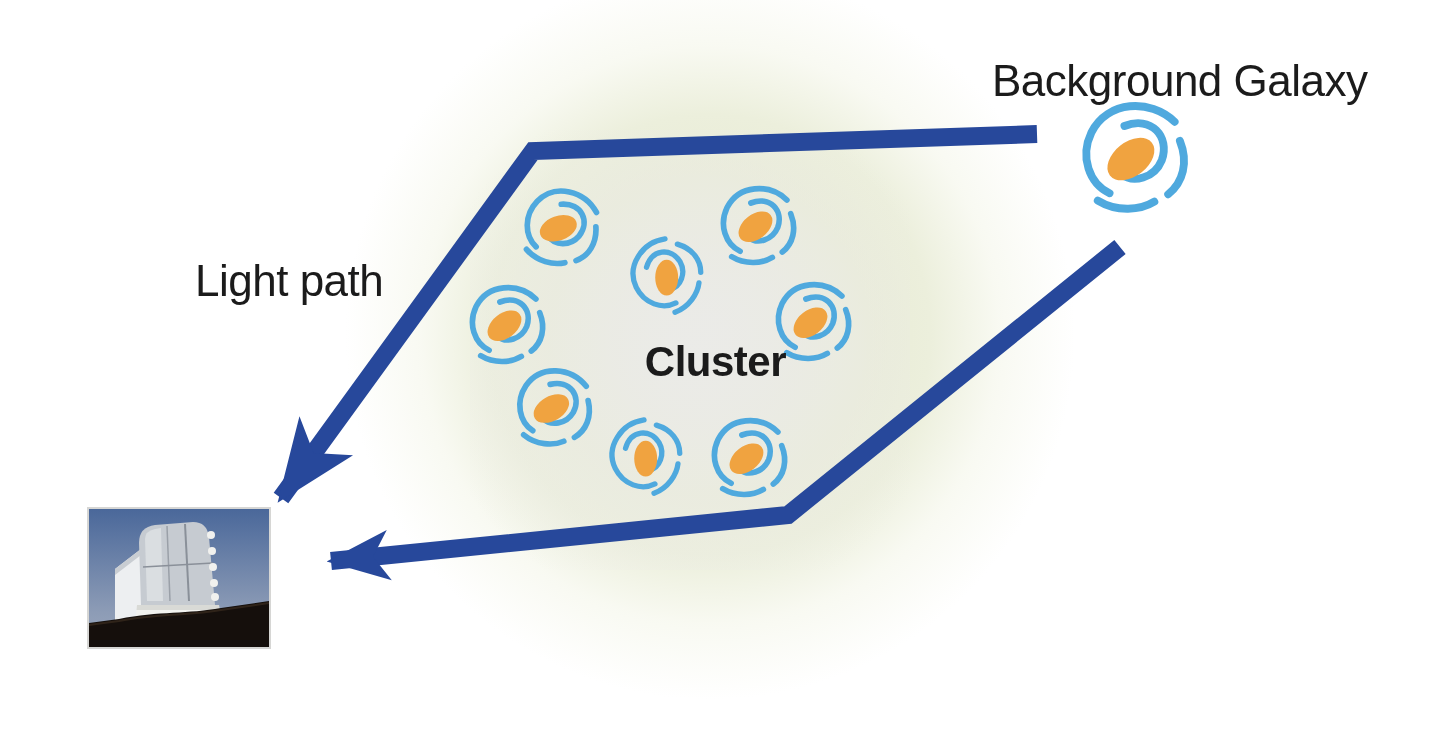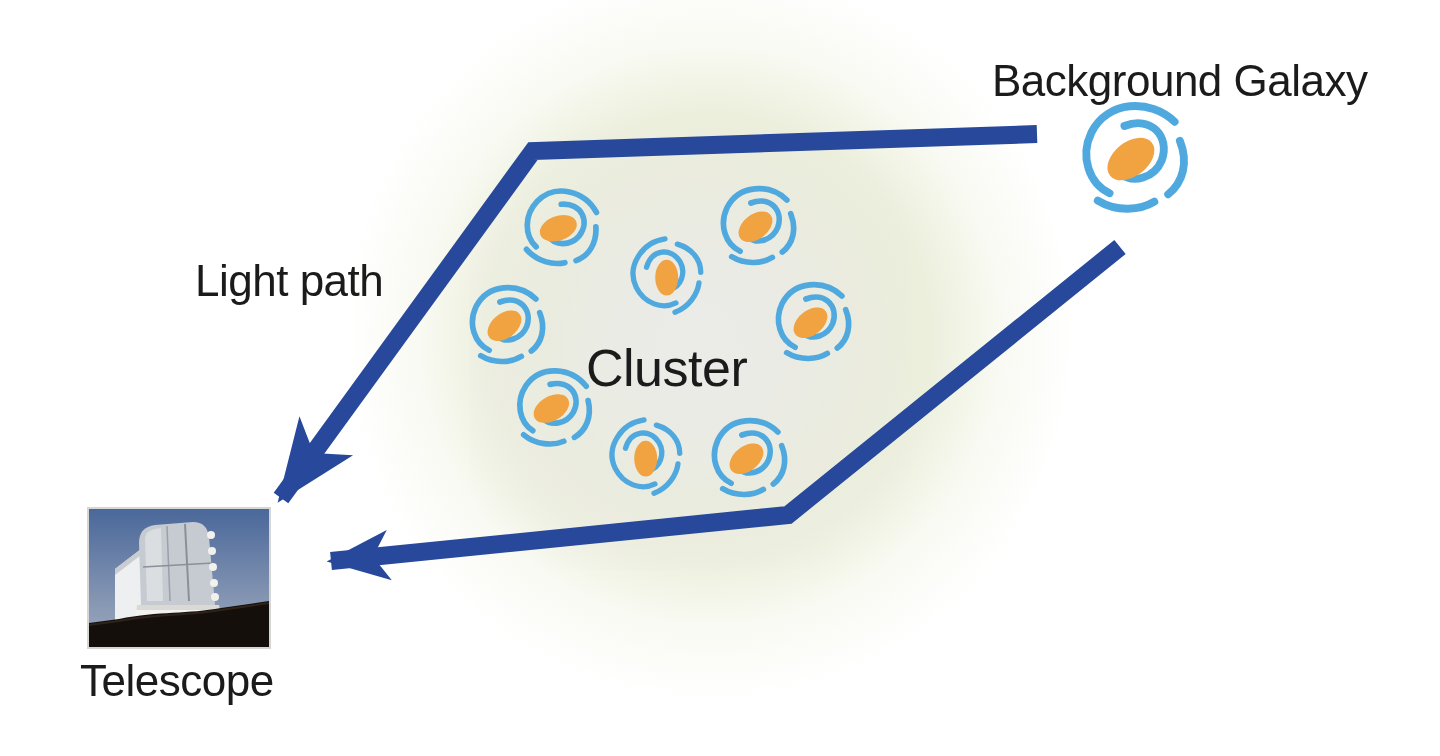--- a/index.html
+++ b/index.html
@@ -33,21 +33,21 @@
   }
   svg.scene { position:absolute; left:0; top:0; }
   .arm  { fill:none; stroke: var(--arm,#4FA9DE); stroke-width:7.4; stroke-linecap:round; }
   .core { fill: var(--core,#F0A340); }
   .lp   { fill:none; stroke: var(--blue,#27489B); stroke-linejoin:miter; }
   .arrowhead { fill: var(--blue,#27489B); }
   .label {
     position:absolute; color: var(--txt,#1b1b1b);
     font-size:44px; letter-spacing:-0.5px; white-space:nowrap;
   }
-  .label.cluster { font-size:52px; font-weight:normal; width:200px; text-align:left; }
+  .label.cluster { font-size:42px; font-weight:bold; width:200px; text-align:right; }
   .photo-frame {
     position:absolute; left:87px; top:507px;
     width:180px; height:138px;
     border:2px solid #d6d6d4; box-sizing:content-box;
     background:#8d9cb6;
   }
 </style>
 </head>
 <body>
 
@@ -119,15 +119,14 @@
         <circle cx="125" cy="74" r="4" fill="#f1f1ee"></circle>
         <circle cx="126" cy="88" r="4" fill="#f1f1ee"></circle>
         <path d="M 48,96 L 130,96 L 132,116 L 46,116 Z" fill="#f2f2ef"></path>
         <path d="M 48,96 L 130,96 L 130.5,101 L 47.5,101 Z" fill="#d9dad6"></path>
       </g>
       <path d="M 0,138 L 0,114 L 30,110 C 70,102 100,105 132,99 L 180,92 L 180,138 Z" fill="#150f0c"></path>
       <path d="M 0,116 L 30,112 C 70,104 100,107 132,101 L 180,94" stroke="#3a2c1f" stroke-width="2" fill="none" opacity="0.7"></path>
     </svg>
   </div>
 
-  <div class="label" style="left:80px; top:656px;">Telescope</div>
 
 </div>
 
 </body></html>

